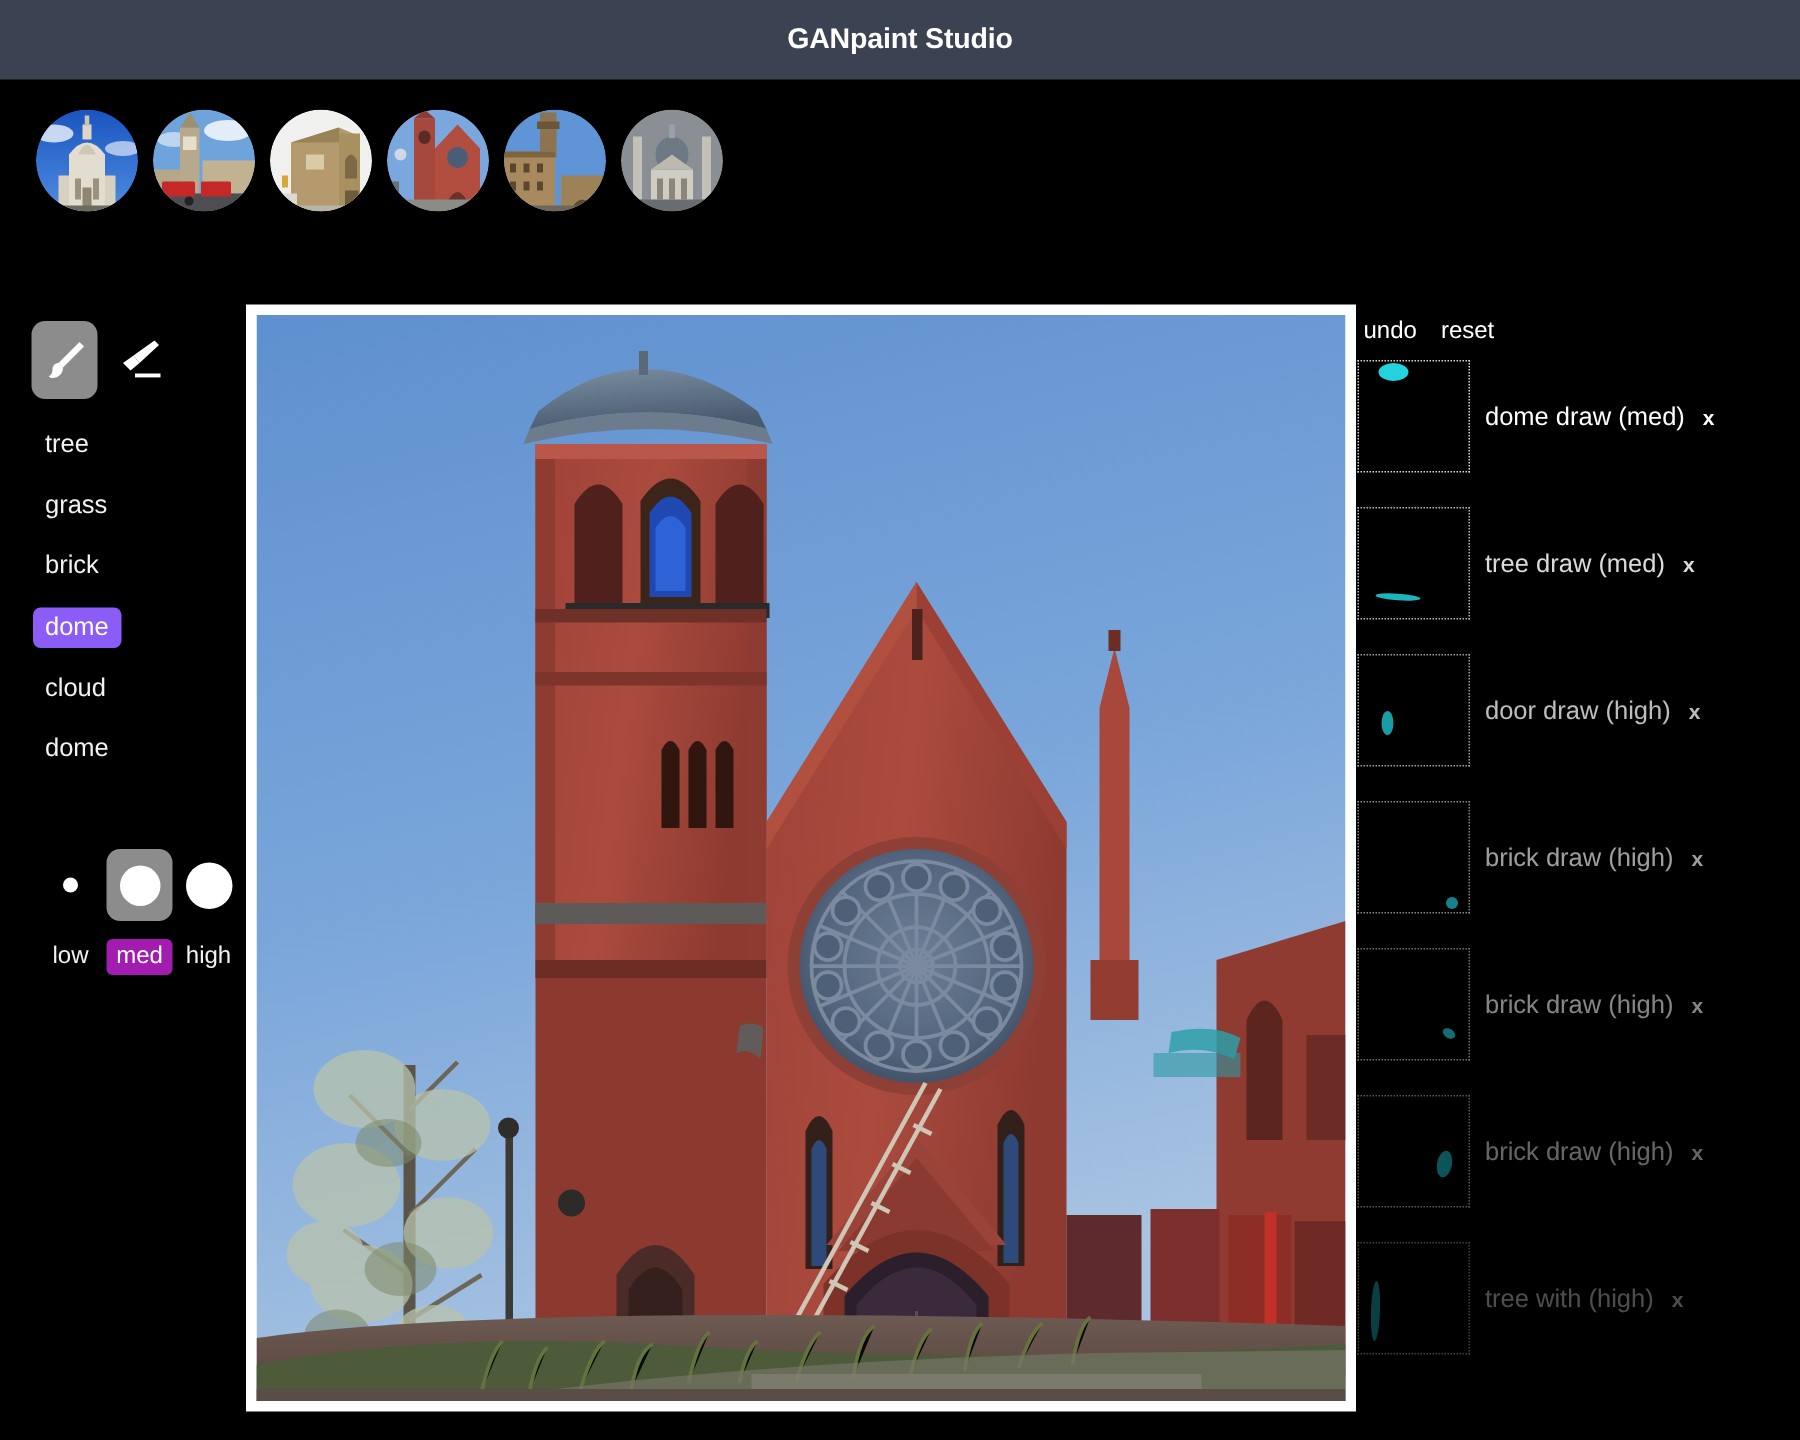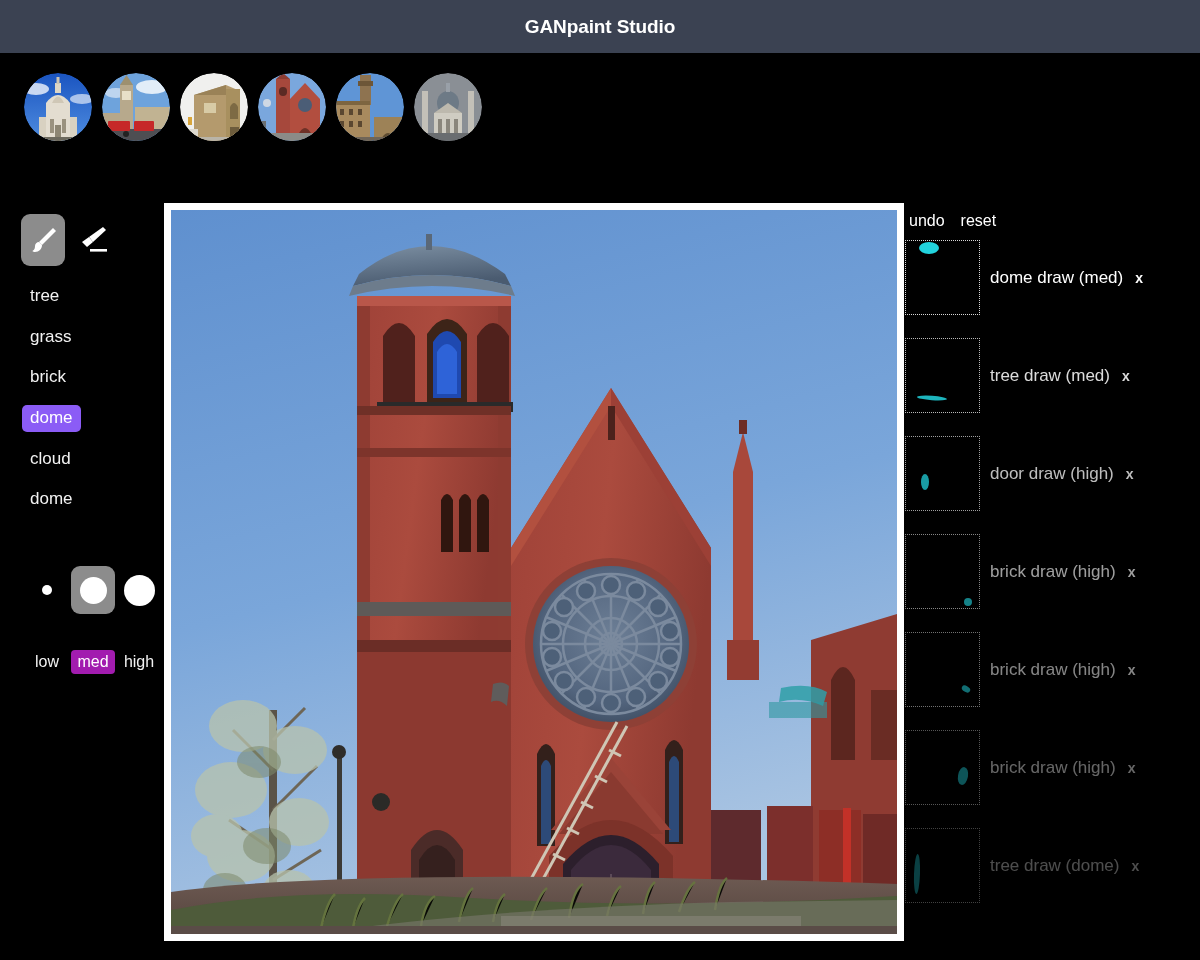--- a/index.html
+++ b/index.html
@@ -110,21 +110,21 @@
     cursor: pointer;
   }
   .size-opt.active { background: #8c8c8c; }
   .size-dot { background: #ffffff; border-radius: 50%; }
   .dot-low  { width: 10px; height: 10px; }
   .dot-med  { width: 27px; height: 27px; }
   .dot-high { width: 31px; height: 31px; }
 
   .size-labels {
     position: absolute;
-    left: 25px; top: 650px;
+    left: 25px; top: 626px;
     display: flex;
     align-items: center;
     gap: 2px;
   }
   .size-lbl {
     width: 44px;
     text-align: center;
     font-size: 16px;
     color: #f2f2f2;
     padding: 3px 0;
@@ -669,18 +669,18 @@
       <span class="history-label">brick draw (high)</span>
       <span class="history-x">x</span>
     </div>
 
     <div class="history-item" style="opacity:0.30">
       <div class="history-thumb">
         <svg viewBox="0 0 73 73">
             <ellipse cx="11" cy="45" rx="3" ry="20" fill="#22d3dd" transform="rotate(2 11 45)"></ellipse>
           </svg>
       </div>
-      <span class="history-label">tree draw (dome)</span>
+      <span class="history-label">tree with (high)</span>
       <span class="history-x">x</span>
     </div>
 
   </div>
 </div>
 
 </body></html>

